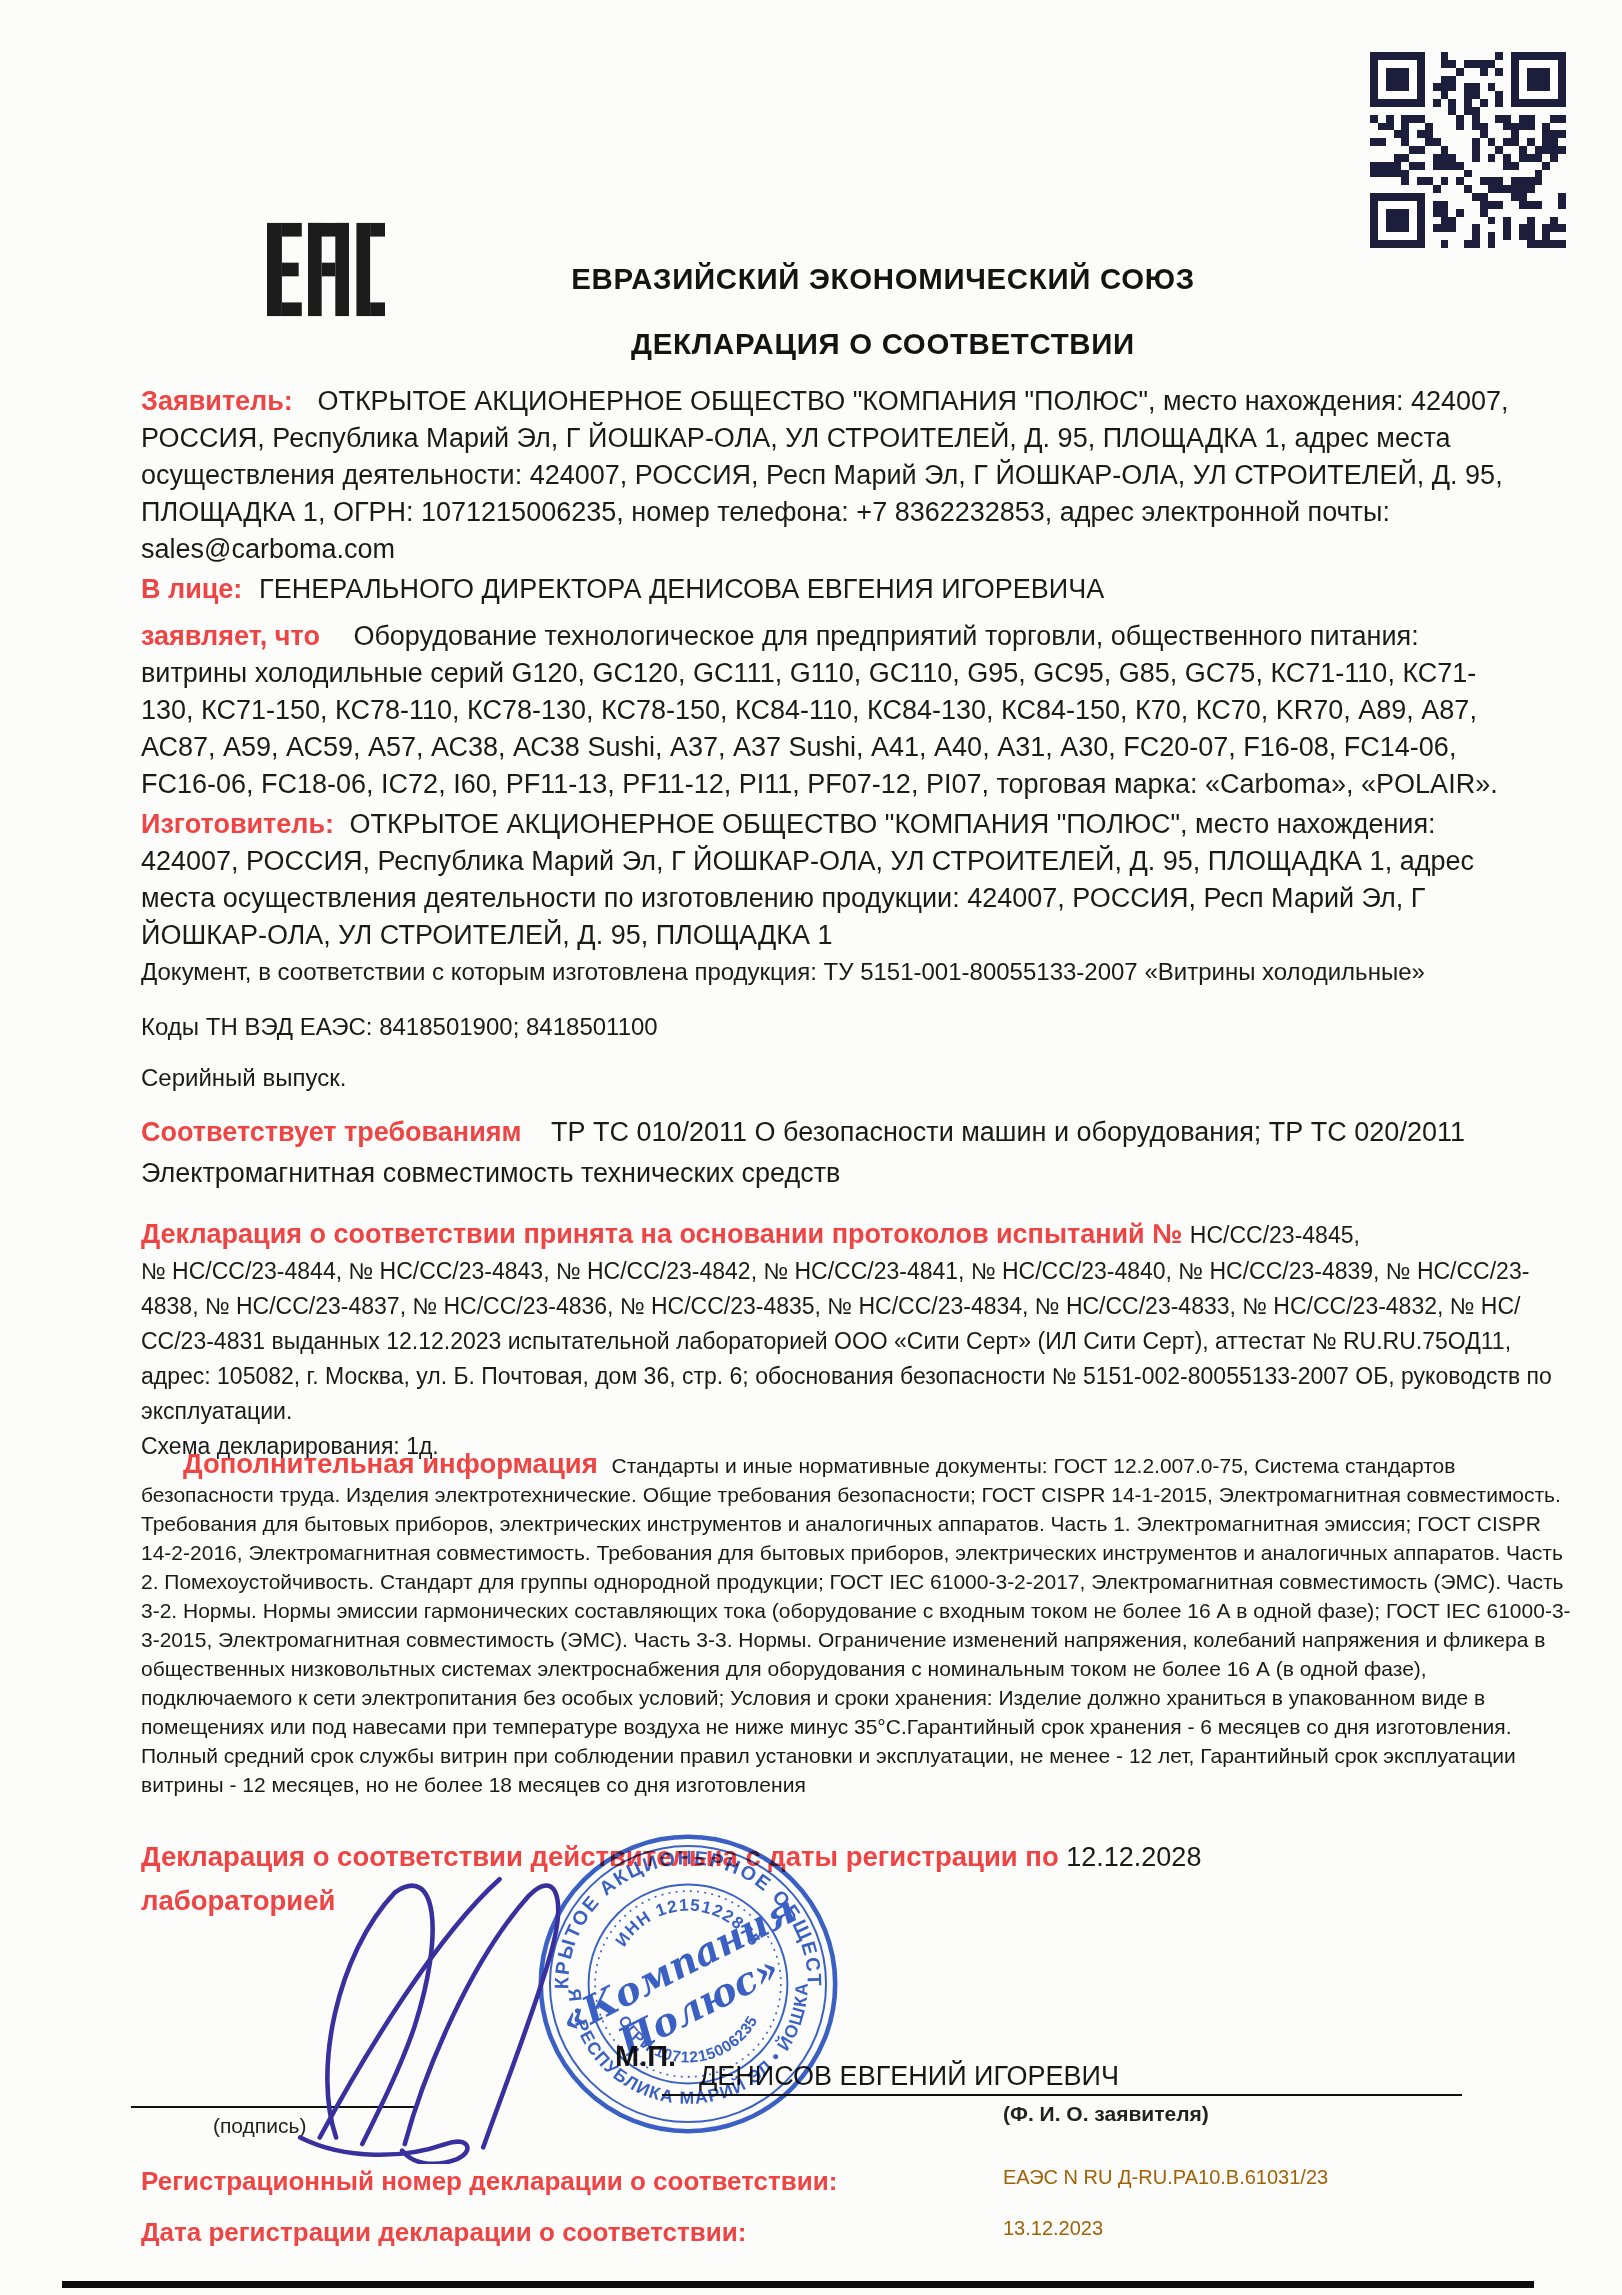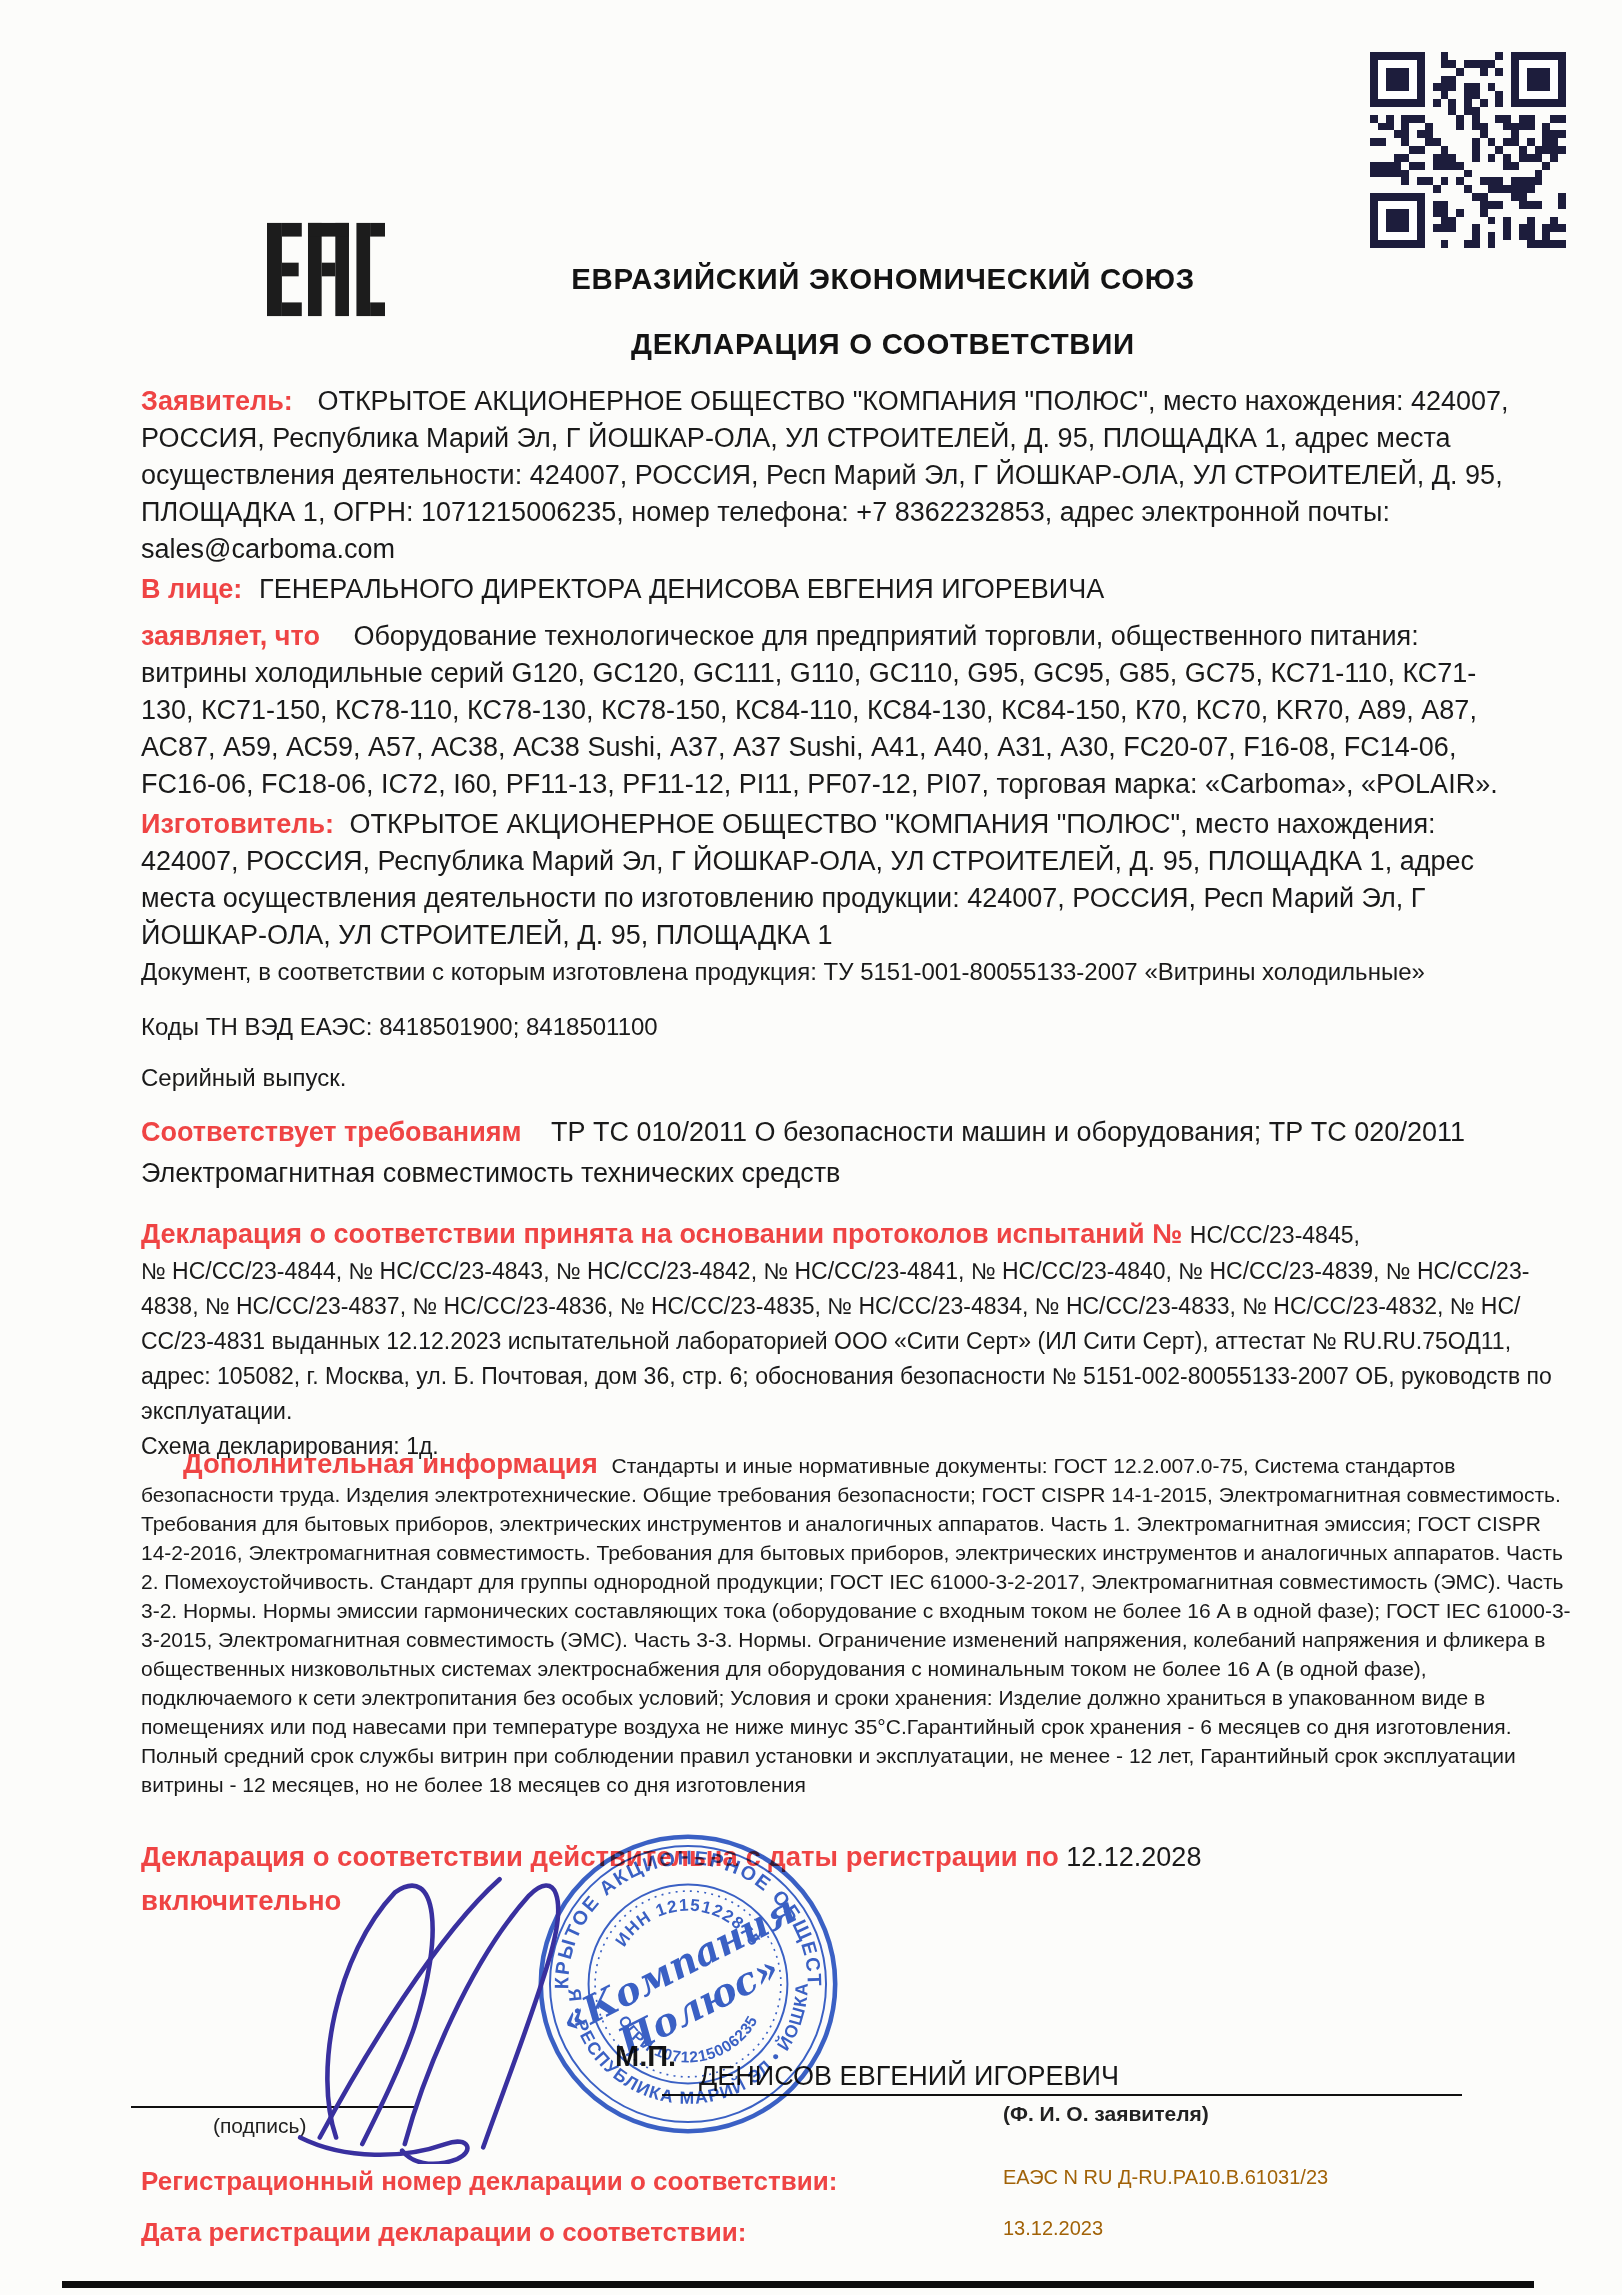--- a/index.html
+++ b/index.html
@@ -312,21 +312,21 @@
   </div>
 
   <div class="abs para addl" style="top:1449px">
     <span class="lbl">Дополнительная информация</span>
     <span class="gap" style="width:7.9px"></span><span>Стандарты и иные нормативные документы: ГОСТ 12.2.007.0-75, Система стандартов безопасности труда. Изделия электротехнические. Общие требования безопасности; ГОСТ CISPR 14-1-2015, Электромагнитная совместимость. Требования для бытовых приборов, электрических инструментов и аналогичных аппаратов. Часть 1. Электромагнитная эмиссия; ГОСТ CISPR 14-2-2016, Электромагнитная совместимость. Требования для бытовых приборов, электрических инструментов и аналогичных аппаратов. Часть 2. Помехоустойчивость. Стандарт для группы однородной продукции; ГОСТ IEC 61000-3-2-2017, Электромагнитная совместимость (ЭМС). Часть 3-2. Нормы. Нормы эмиссии гармонических составляющих тока (оборудование с входным током не более 16 А в одной фазе); ГОСТ IEC 61000-3-3-2015, Электромагнитная совместимость (ЭМС). Часть 3-3. Нормы. Ограничение изменений напряжения, колебаний напряжения и фликера в общественных низковольтных системах электроснабжения для оборудования с номинальным током не более 16 А (в одной фазе), подключаемого к сети электропитания без особых условий; Условия и сроки хранения: Изделие должно храниться в упакованном виде в помещениях или под навесами при температуре воздуха не ниже минус 35°С.Гарантийный срок хранения - 6 месяцев со дня изготовления. Полный средний срок службы витрин при соблюдении правил установки и эксплуатации, не менее - 12 лет, Гарантийный срок эксплуатации витрины - 12 месяцев, но не более 18 месяцев со дня изготовления</span>
   </div>
 
   <div class="abs para validity" style="top:1835px">
     <span class="lbl">Декларация о соответствии действительна с даты регистрации по</span>
     <span>12.12.2028</span>
-    <div class="lbl">включительно</div>
+    <div class="lbl">лабораторией</div>
   </div>
 
   <svg class="abs" id="sig-svg" viewBox="0 0 520 470">
     <g fill="none" stroke="#39309f" stroke-width="7" stroke-linecap="round">
       <path d="M 345 35 C 250 120 140 300 70 430"></path>
       <path d="M 95 430 C 60 330 95 150 185 55 C 250 10 260 120 215 260 C 195 320 160 390 135 440"></path>
       <path d="M 200 440 C 230 330 300 160 390 60 C 430 20 450 60 420 160 C 395 245 350 360 320 445"></path>
       <path d="M 40 430 C 110 465 200 462 262 440 C 300 427 306 452 280 463 C 240 478 210 468 196 450"></path>
     </g>
   </svg>

